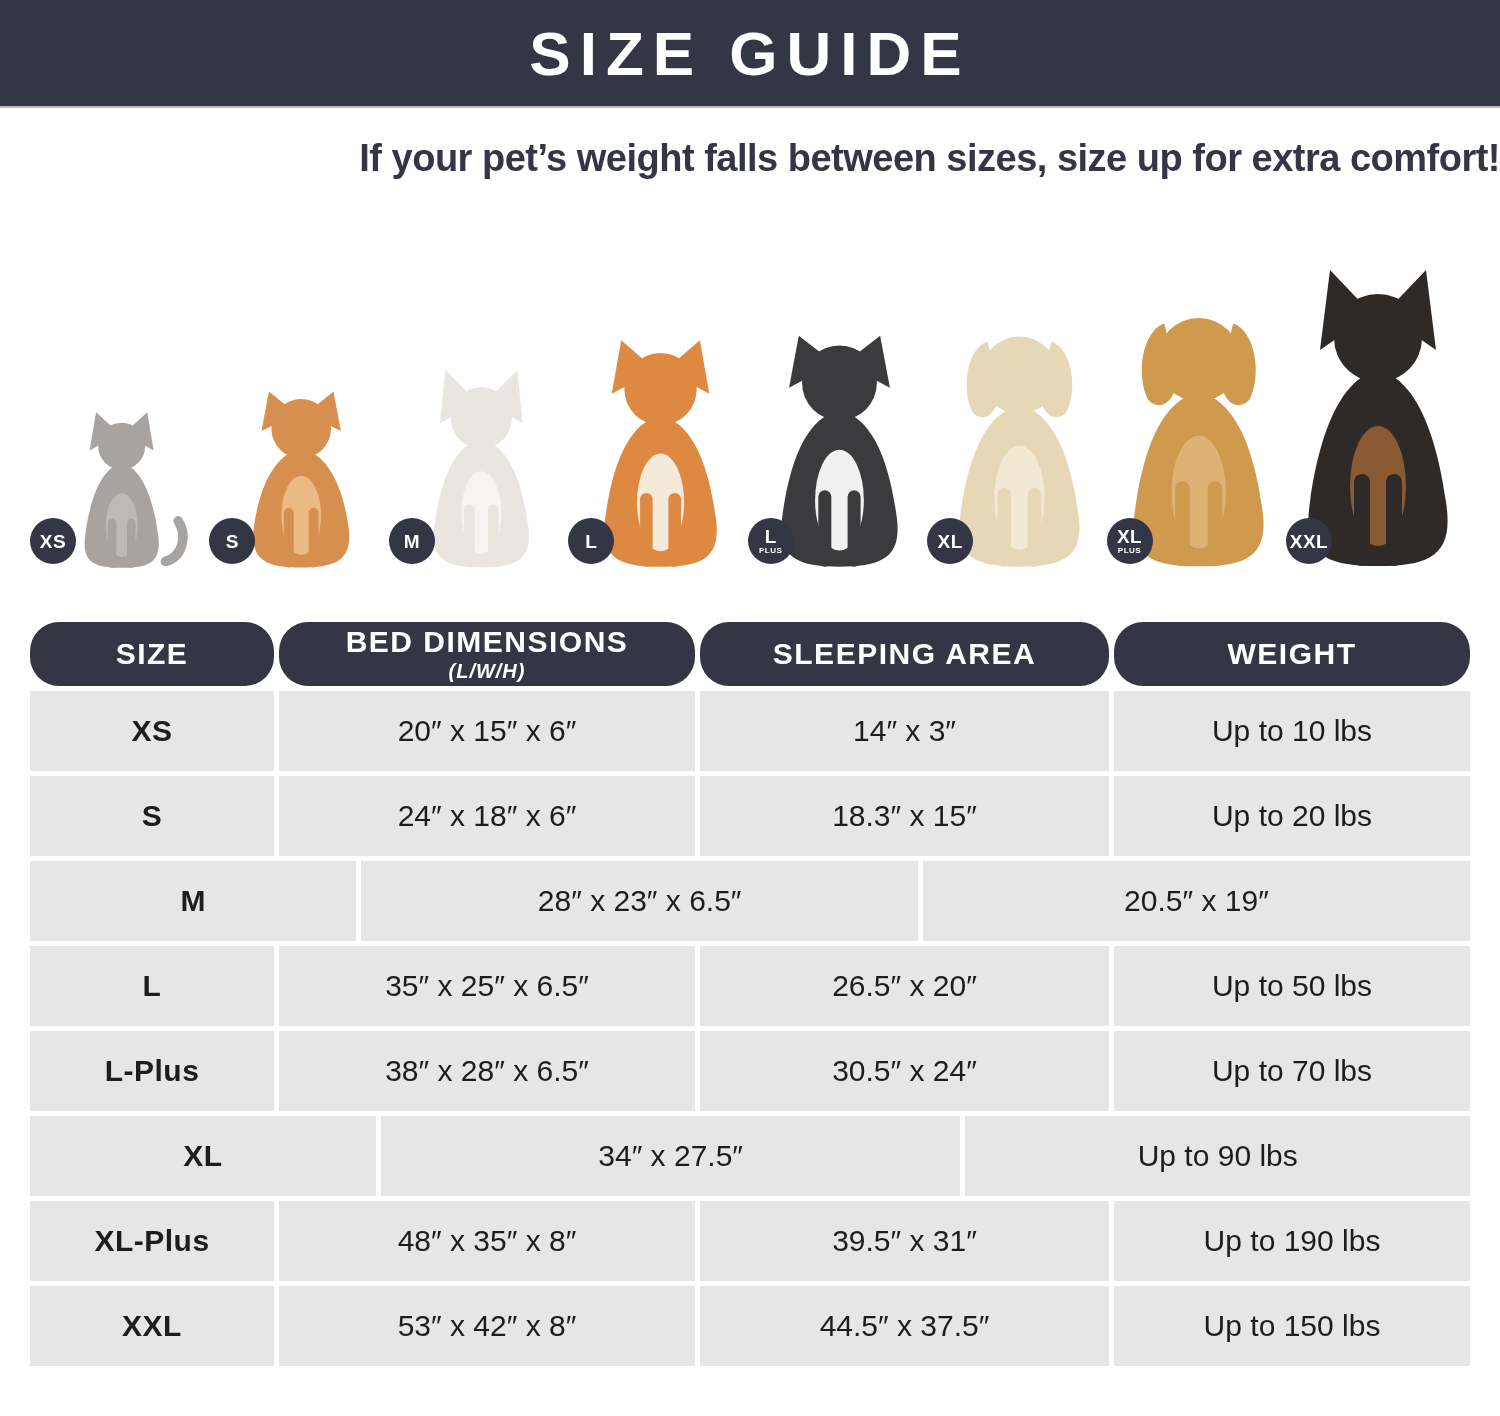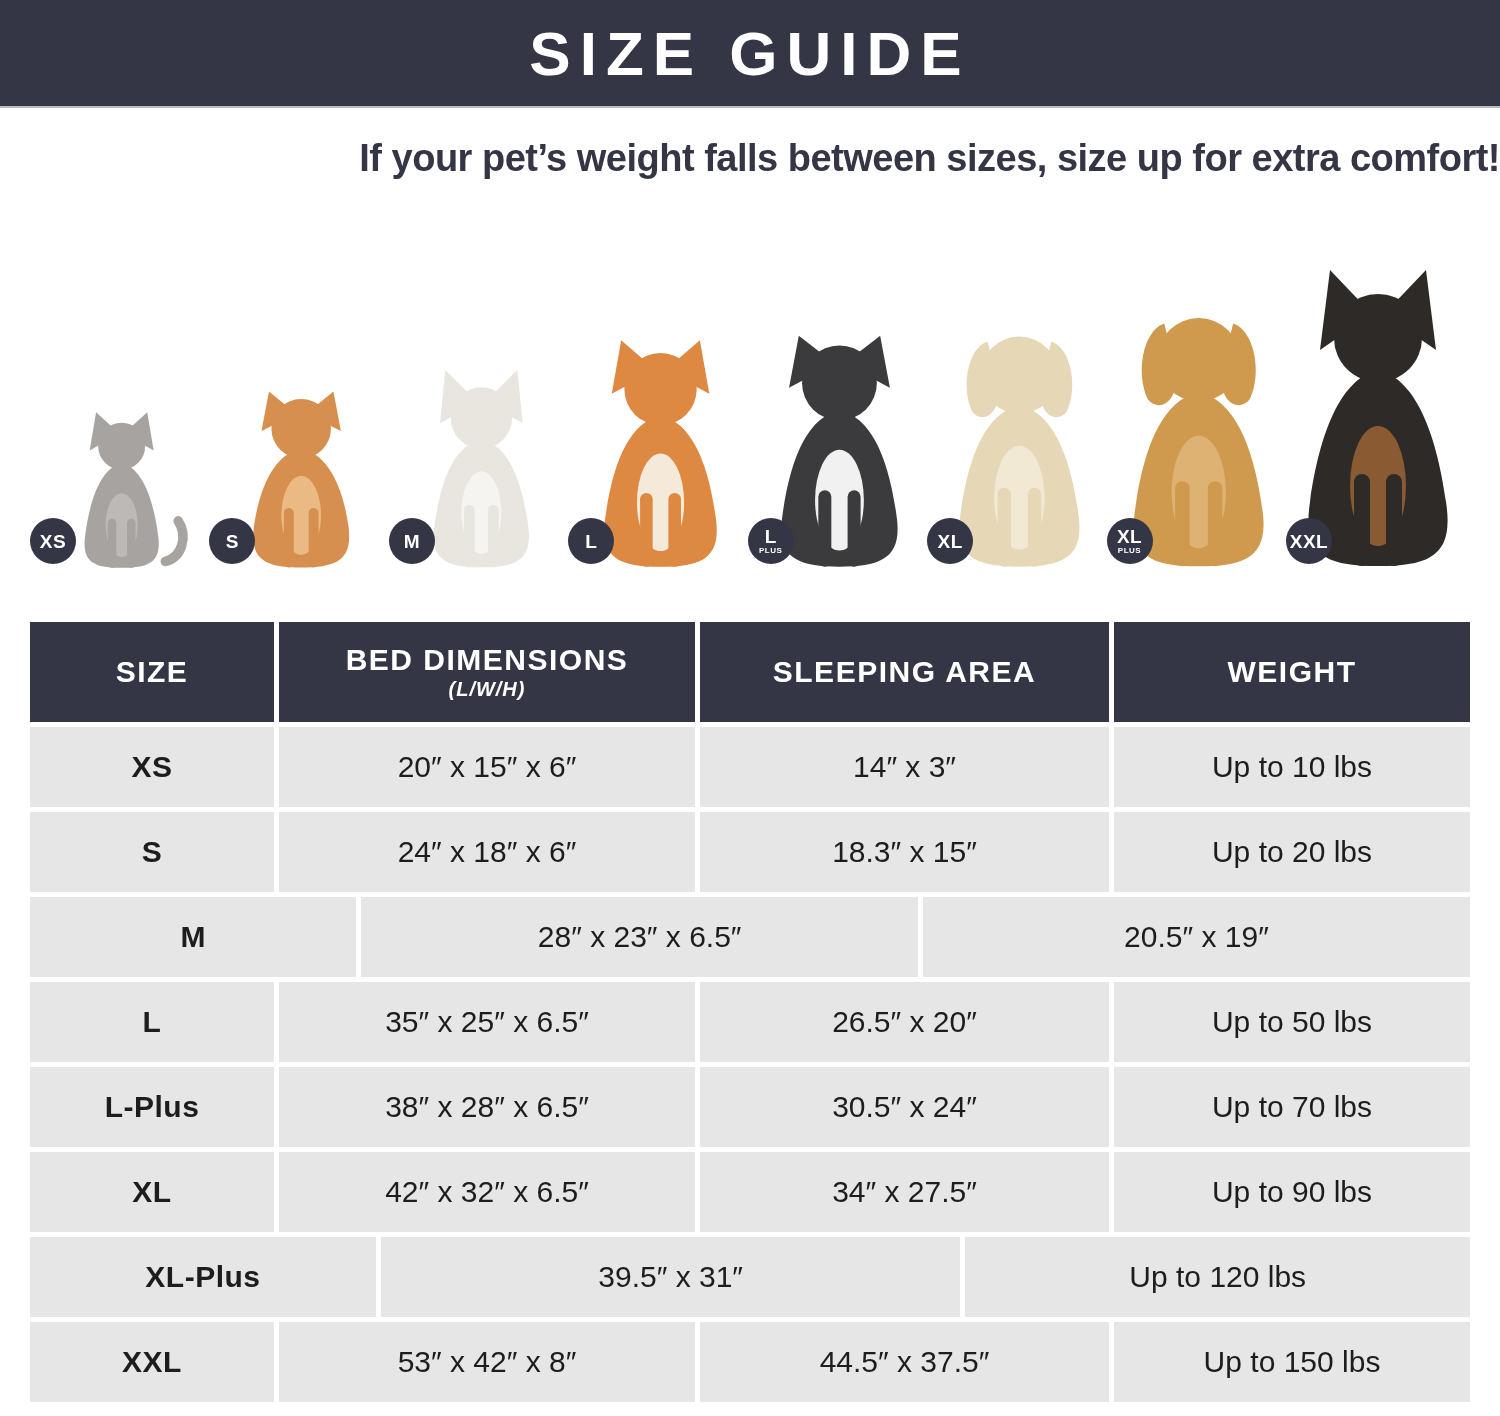--- a/index.html
+++ b/index.html
@@ -30,21 +30,21 @@
   .badge .b-main { color:#fff; font-weight:bold; font-size:19px; line-height:19px; letter-spacing:0.5px; }
   .badge .b-sub  { color:#fff; font-weight:bold; font-size:8px; line-height:9px; letter-spacing:0.5px; }
 
   
   .size-table { margin:46px 30px 0; }
   .t-row { display:flex; gap:5px; margin-top:5px; }
   .t-row:first-child { margin-top:0; }
   .t-cell { display:flex; flex-direction:column; align-items:center; justify-content:center;
             text-align:center; }
   .c1 { flex:244 0 0; } .c2 { flex:416 0 0; } .c3 { flex:409 0 0; } .c4 { flex:356 0 0; }
-  .t-head .t-cell { background:#343645; height:100px; }
+  .t-head .t-cell { background:#343645; height:64px;border-radius:29px; }
   .t-head .h-main { color:#ffffff; font-size:30px; font-weight:bold; letter-spacing:1.5px; }
   .t-head .h-sub  { color:#ffffff; font-size:20px; font-weight:bold; letter-spacing:1px; margin-top:1px;font-style:italic; }
   .t-data .t-cell { background:#e6e6e6; height:80px; color:#1d1d1f; font-size:30px; }
   .t-data .t-cell.c1 { font-weight:bold; letter-spacing:0.5px; }
 </style>
 </head>
 <body>
 
 <header class="banner">
   <h1>SIZE GUIDE</h1>
@@ -252,29 +252,29 @@
 
   <div class="t-row t-data">
     <div class="t-cell c1">L-Plus</div>
     <div class="t-cell c2">38″ x 28″ x 6.5″</div>
     <div class="t-cell c3">30.5″ x 24″</div>
     <div class="t-cell c4">Up to 70 lbs</div>
   </div>
 
   <div class="t-row t-data">
     <div class="t-cell c1">XL</div>
-    <div class="t-cell c2">42″ x 32″ x 6.5″</div>
     <div class="t-cell c3">34″ x 27.5″</div>
     <div class="t-cell c4">Up to 90 lbs</div>
   </div>
 
   <div class="t-row t-data">
     <div class="t-cell c1">XL-Plus</div>
+    <div class="t-cell c2">48″ x 35″ x 8″</div>
     <div class="t-cell c3">39.5″ x 31″</div>
-    <div class="t-cell c4">Up to 120 lbs</div>
+    <div class="t-cell c4">Up to 190 lbs</div>
   </div>
 
   <div class="t-row t-data">
     <div class="t-cell c1">XXL</div>
     <div class="t-cell c2">53″ x 42″ x 8″</div>
     <div class="t-cell c3">44.5″ x 37.5″</div>
     <div class="t-cell c4">Up to 150 lbs</div>
   </div>
 
 </div>

